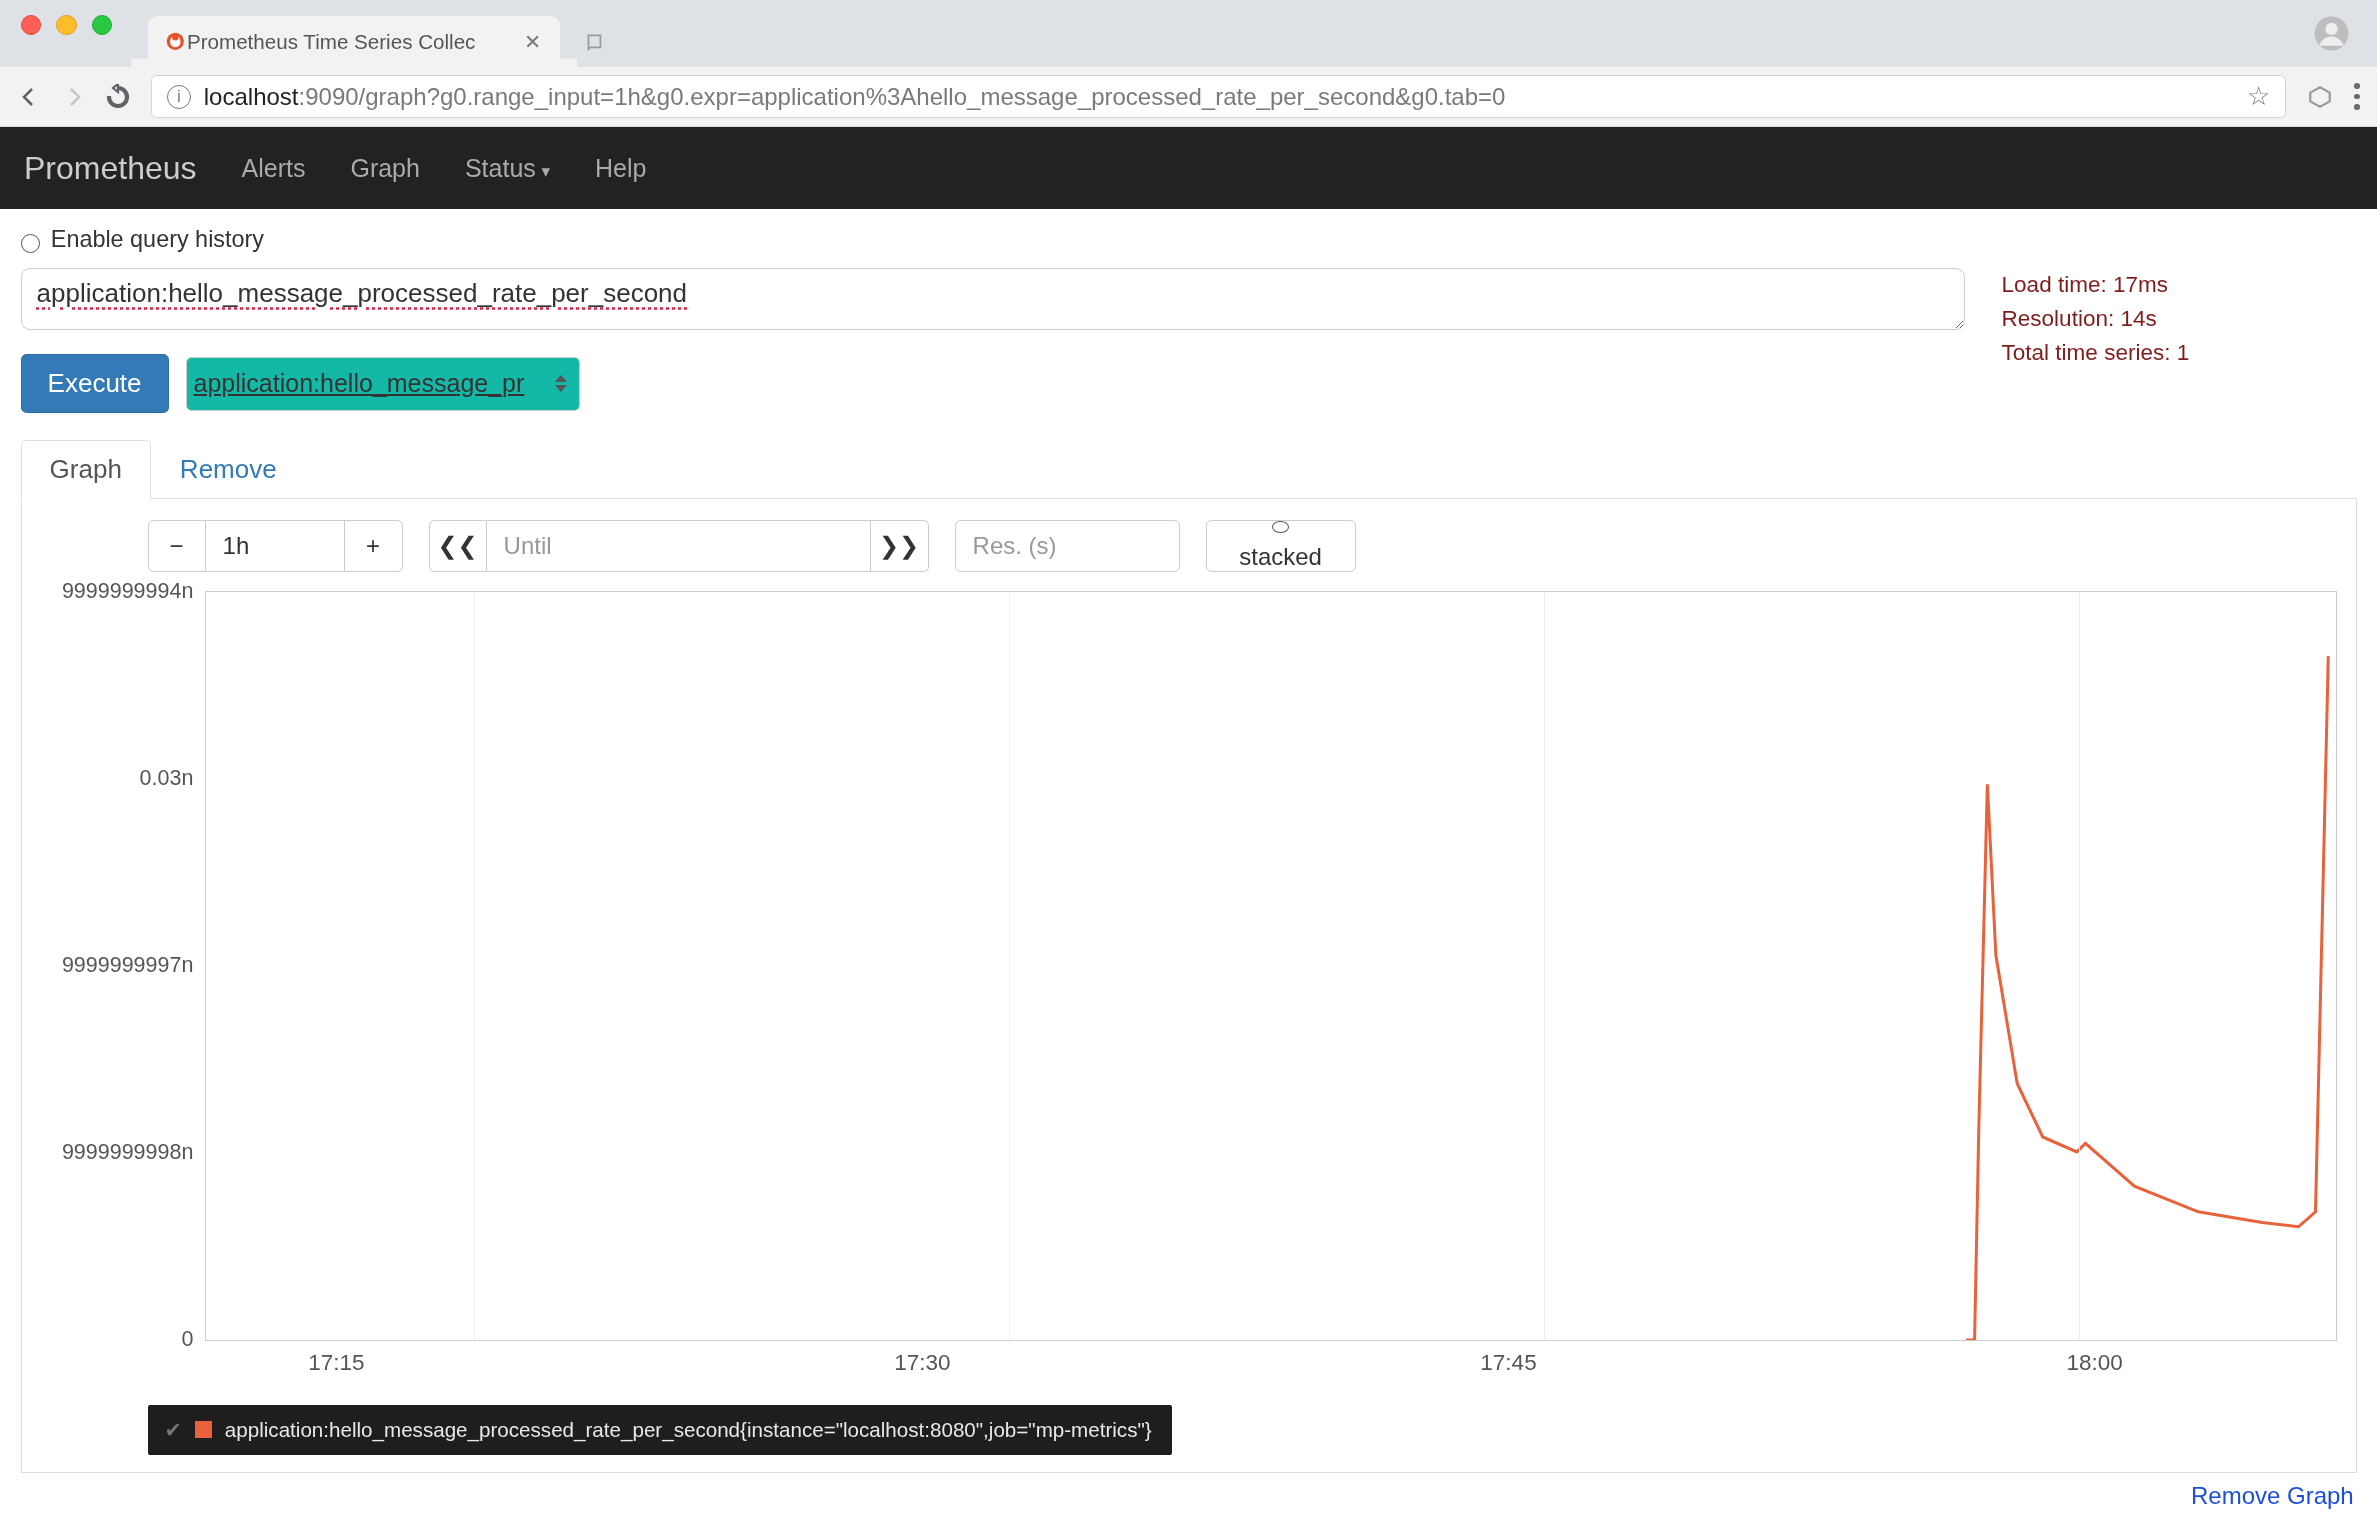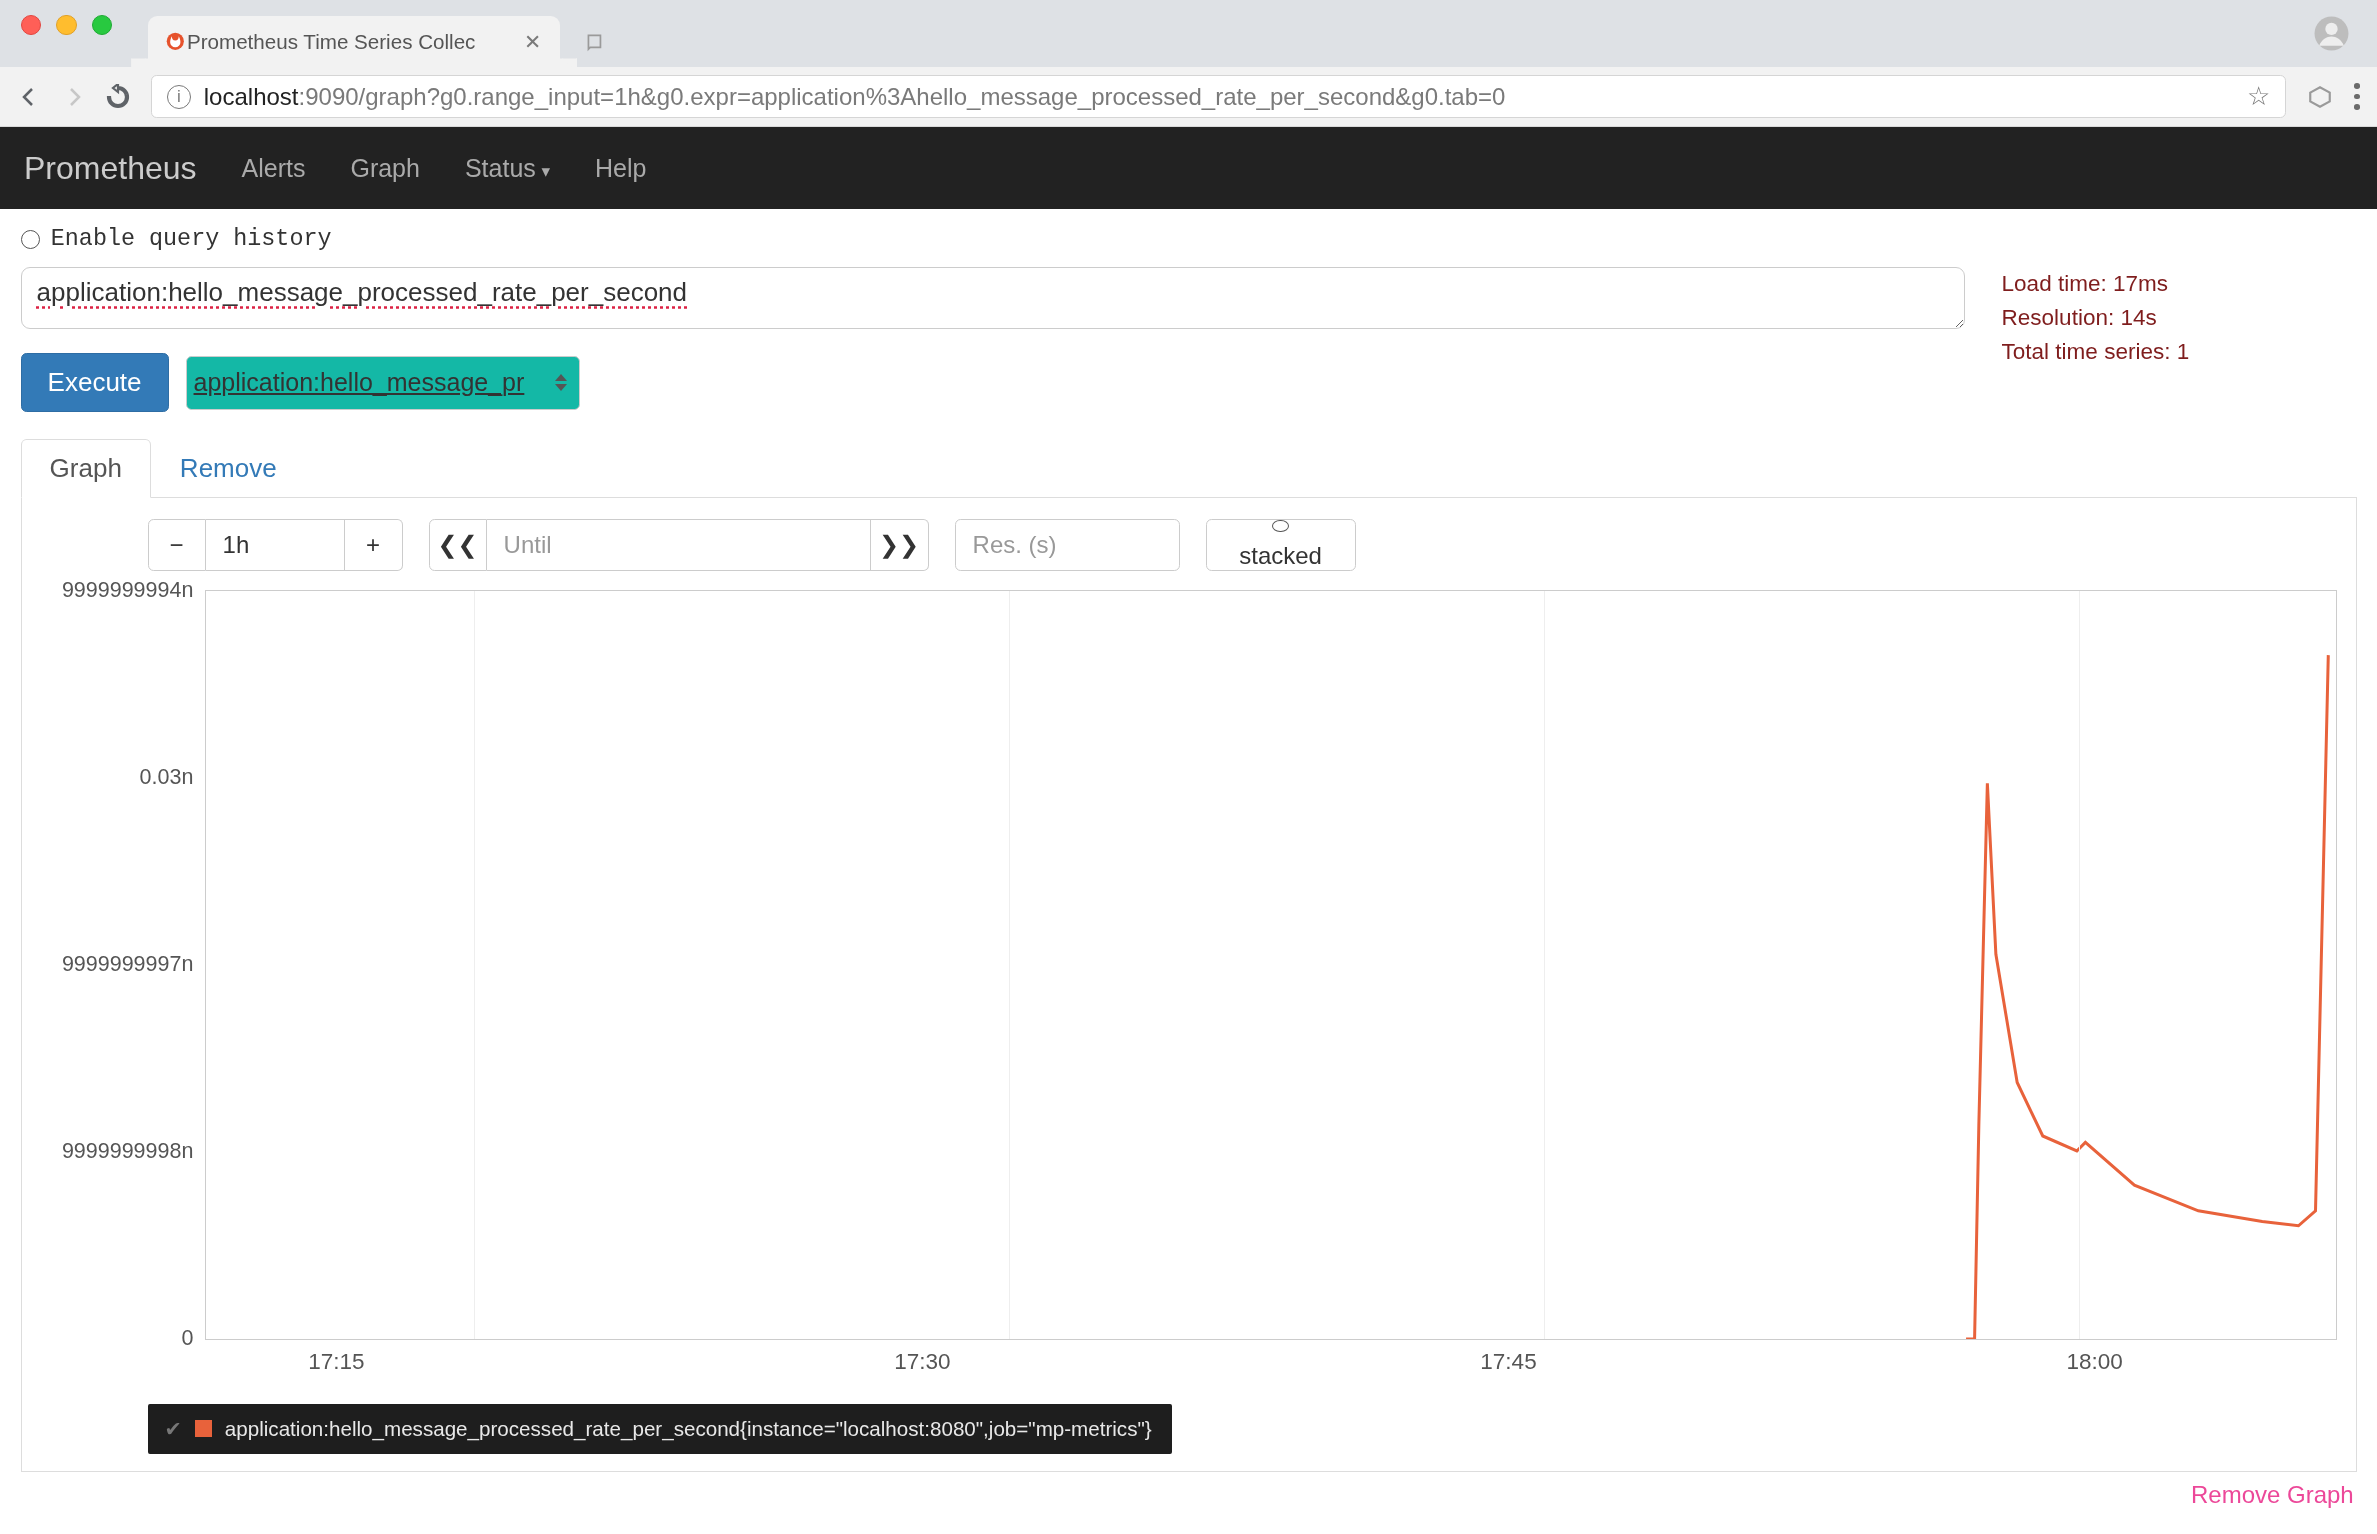--- a/index.html
+++ b/index.html
@@ -37,21 +37,21 @@
   .kebab span{ width:5.6px;height:5.6px;background:#6b6b6b;border-radius:50%;}
 
   
   .prom-nav { background:#222; height:82px; display:flex; align-items:center; padding:0 24px; gap:45px;}
   .prom-brand{ color:#ccc; font-size:32px; }
   .prom-link{ color:#aaa; font-size:25px; }
   .prom-link .caret{ font-size:17px; margin-left:5.6px;}
 
   
   .content{ padding: 17px 20.6px 9.4px 20.6px;}
-  .query-history{ display:flex; align-items:center; gap:11.2px; font-size:23.4px; margin-bottom:15px; color:#333;font-family:Liberation Mono, monospace;}
+  .query-history{ display:flex; align-items:flex-end; gap:11.2px; font-size:23.4px; margin-bottom:15px; color:#333;}
   .radio-empty{ width:19px;height:19px;border:1.9px solid #555;border-radius:50%; display:inline-block;}
 
   .query-row{ display:flex; gap:37px; align-items:flex-start;}
   .query-box{ flex:0 0 1944px; }
   .expr-input{ width:100%; height:62px; border:0.9px solid #ccc; border-radius:9px; padding:9.4px 15px; font-size:26px; resize:both; overflow:auto; color:#333; background:#fff;
     text-decoration: underline dotted #d24; text-underline-offset:4.7px;}
   .load-stats{ font-size:22.5px; color:#7f1d1d; line-height:1.5;}
   .exec-row{ margin-top:24px; display:flex; gap:17px; align-items:center;}
   .btn-execute{ background:#337ab7; color:#fff; border:0.9px solid #2e6da4; border-radius:5.6px; padding:13px 26px; font-size:26px;}
   .metric-select{ height:54px; border:0.9px solid #ccc; border-radius:5.6px; padding:0 39px 0 7px; font-size:25px; color:#333; background:#14b8a6; position:relative; display:flex; align-items:center; min-width:394px;text-decoration:underline;}
@@ -87,21 +87,21 @@
   .plot{ flex:1; position:relative; border:0.9px solid #ccc;}
   .grid-v{ position:absolute; top:0; bottom:0; border-left:0.9px solid #eee;}
   .xaxis{ display:flex; padding-left:183px; position:relative; height:47px;}
   .xaxis .xlabel{ position:absolute; font-size:22.5px; color:#555; transform:translateX(-7.5px); top:9.4px;}
 
   .legend{ margin: 17px 0 0 126px; background:#1e1e1e; color:#e8e8e8; font-size:20.6px; padding:13px 20.6px 13px 17px; display:inline-flex; align-items:center; gap:13px; border-radius:1.9px;}
   .legend .check{ color:#777; font-size:20.6px;}
   .legend .swatch{ width:17px;height:17px;background:#e8623b;display:inline-block;}
 
   .remove-row{ text-align:right; padding: 9.4px 3.7px 0 0;}
-  .remove-link{ color:#ec4899; font-size:24px;}
+  .remove-link{ color:#1d4ed8; font-size:24px;}
 
   svg.chart-svg{ position:absolute; inset:0; width:100%; height:100%;}
   .series-path{ fill:none; stroke:#e8623b; stroke-width:3;}
 </style>
 </head>
 <body>
 
 <div class="browser-chrome">
   <div class="tab-strip">
     <div class="traffic-lights">

